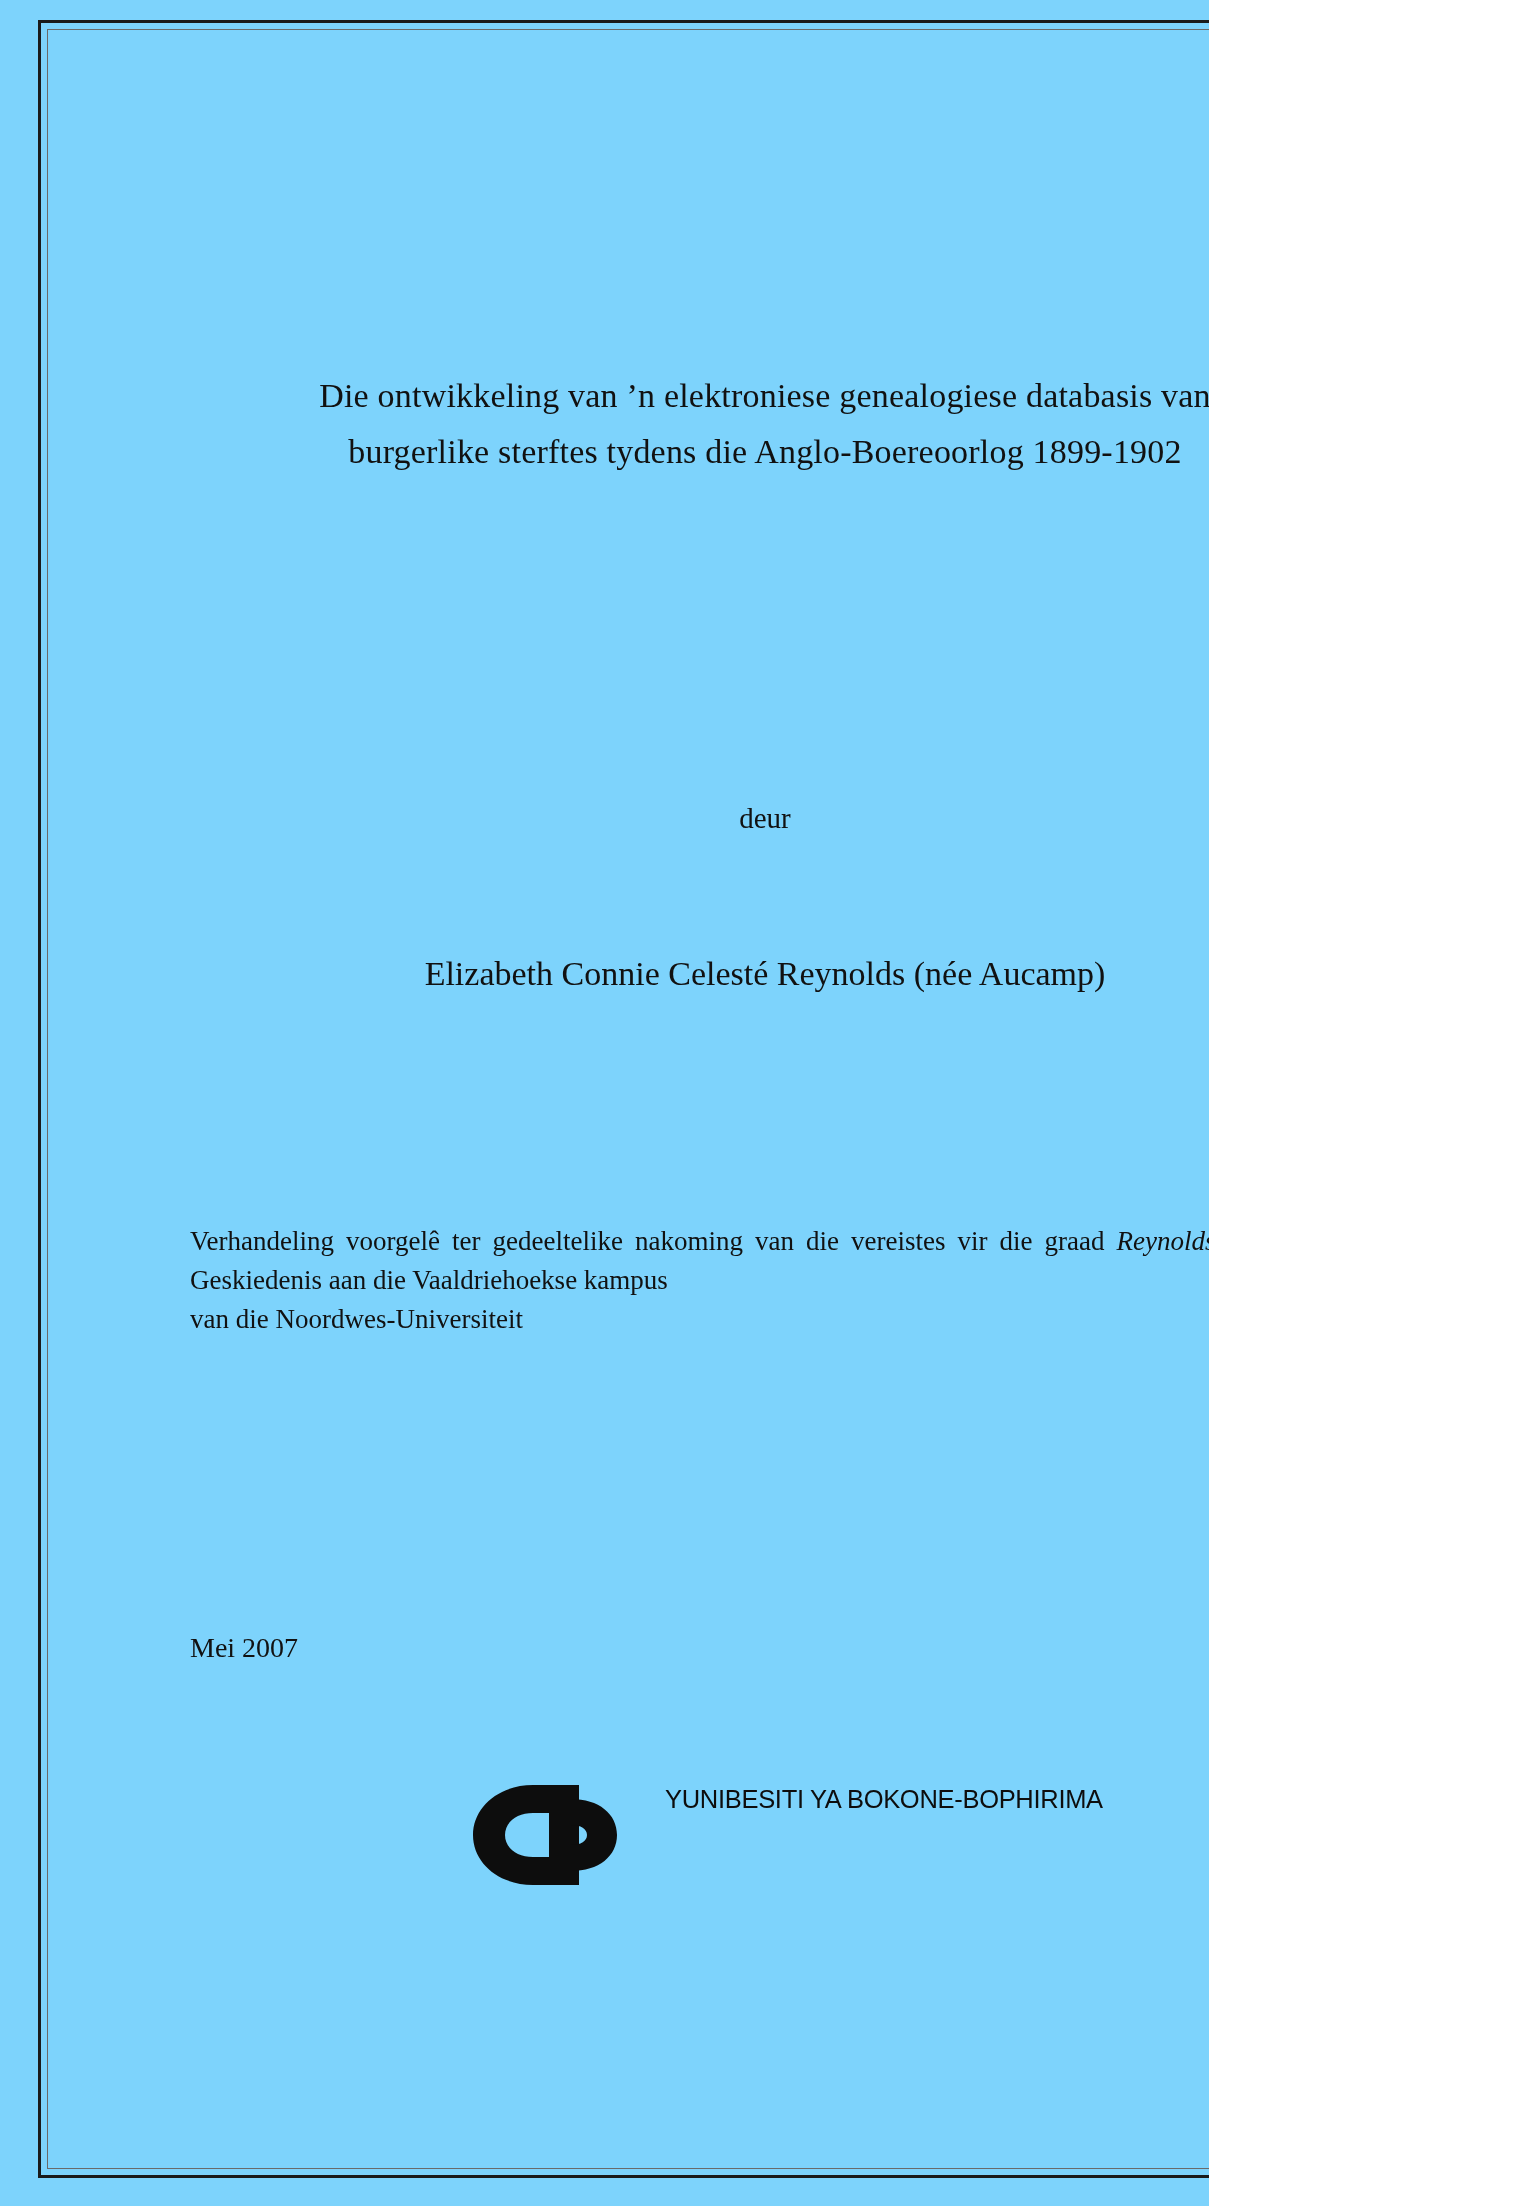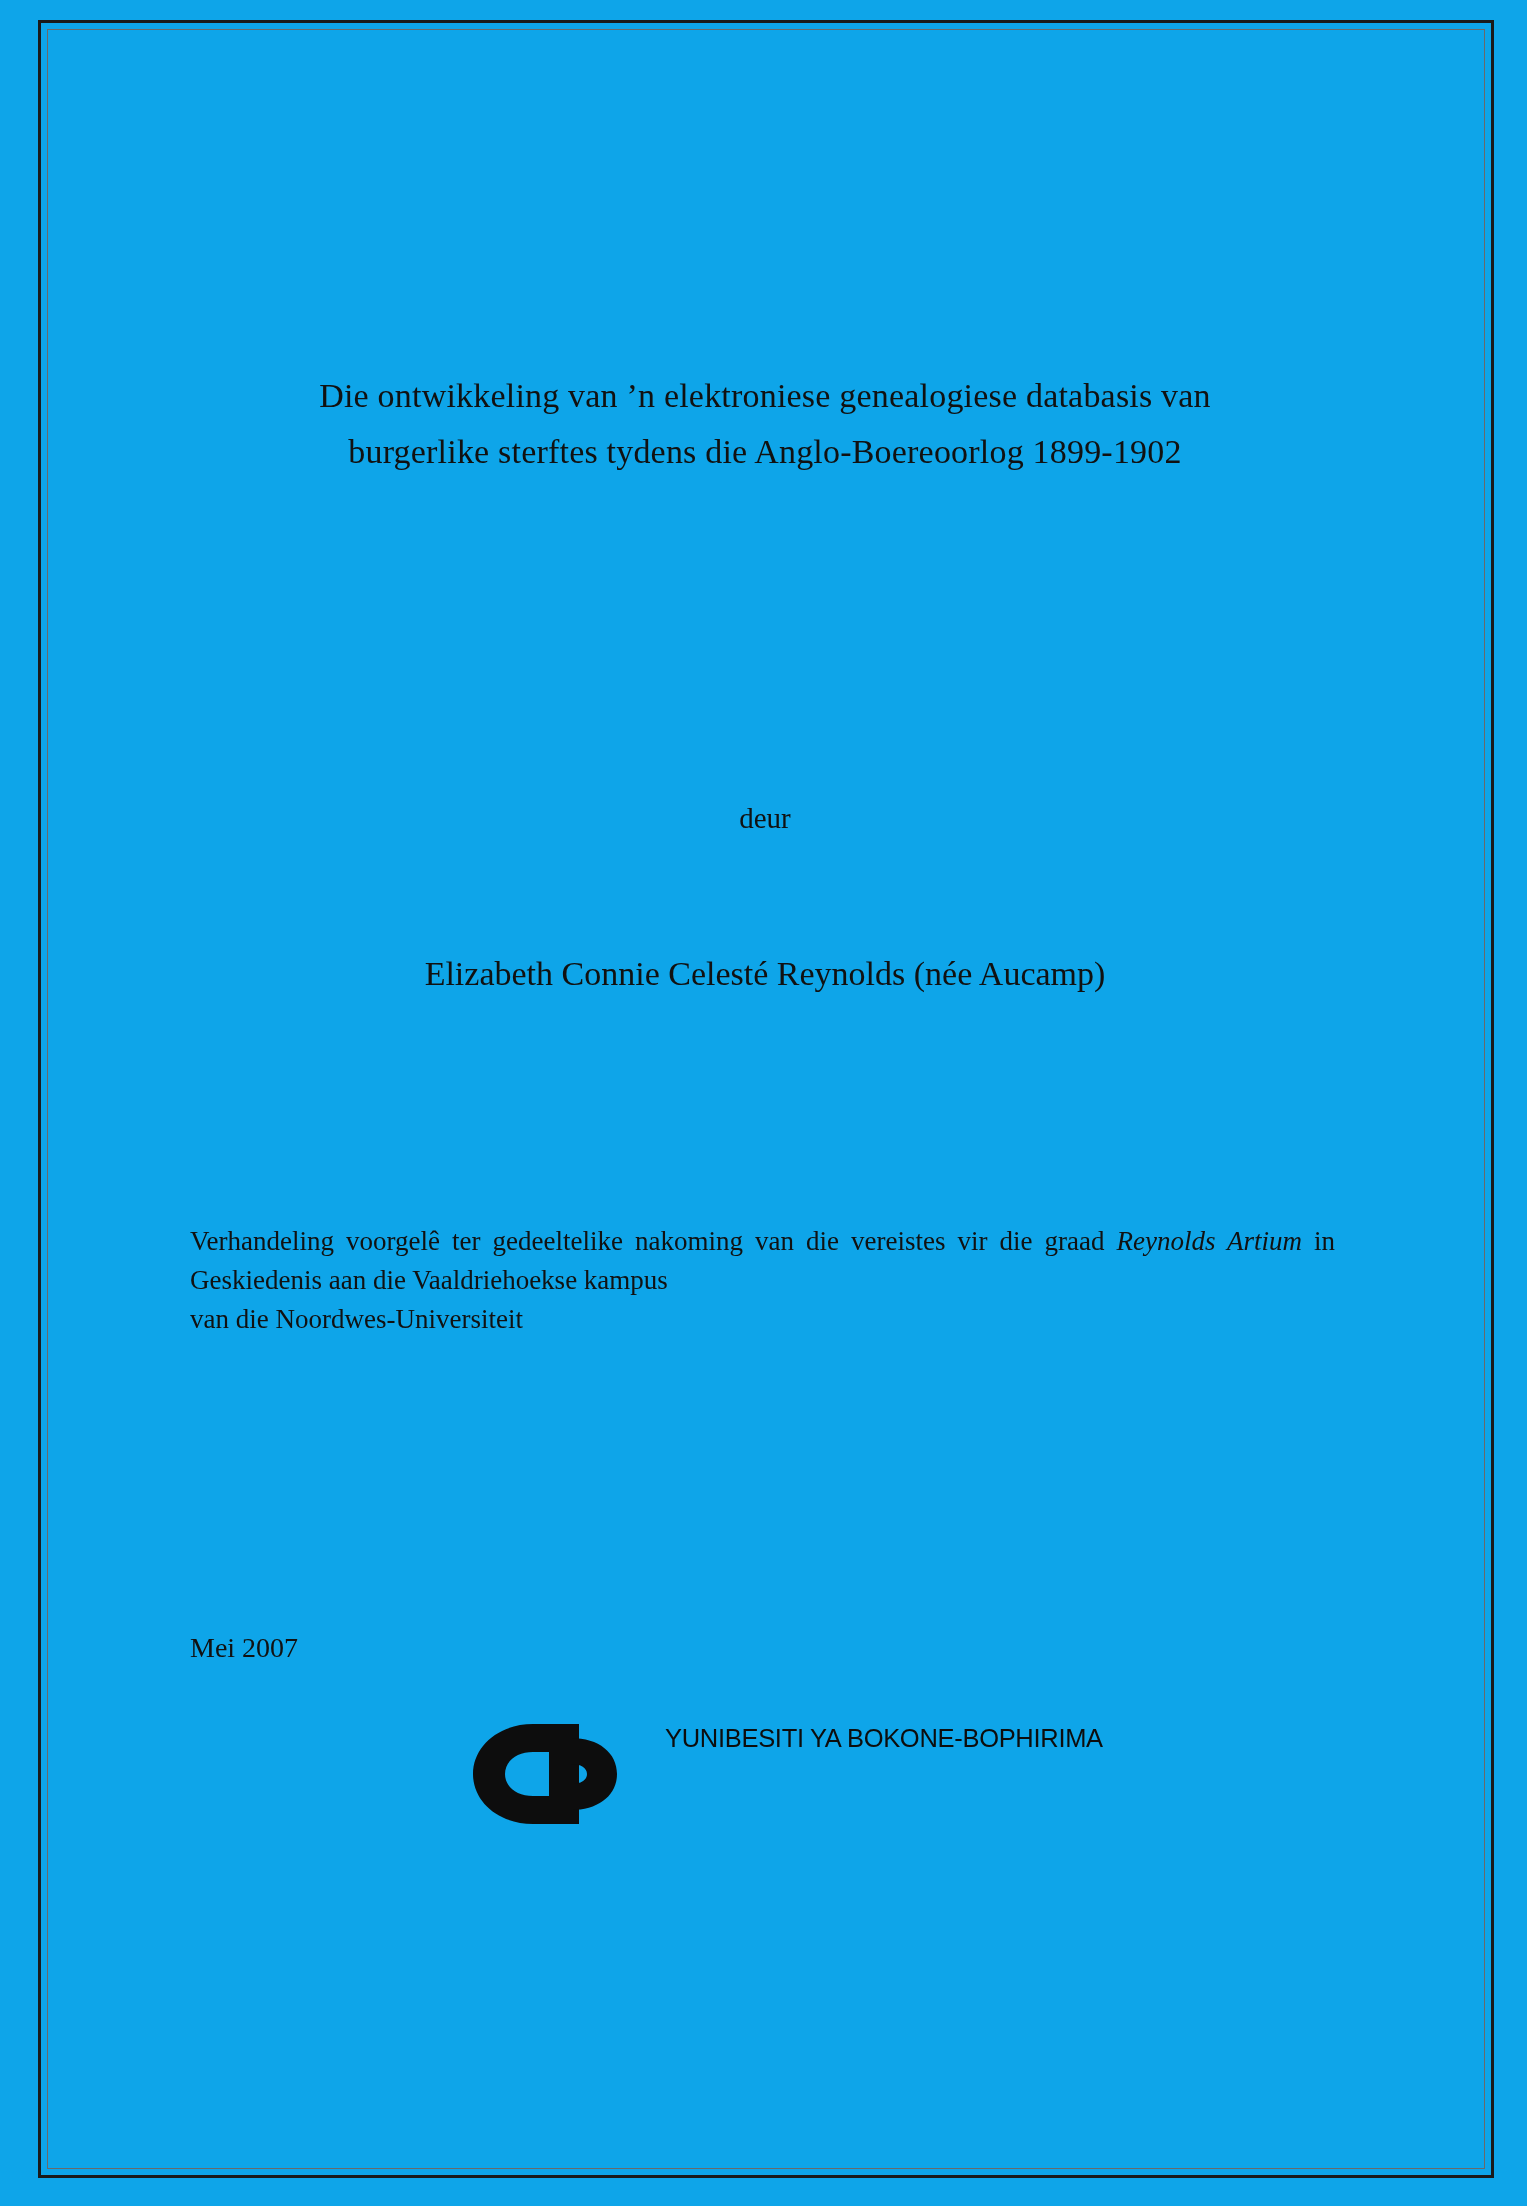--- a/index.html
+++ b/index.html
@@ -2,23 +2,23 @@
 <html><head>
 <meta charset="utf-8">
 <style>
   html, body {
     margin: 0;
     padding: 0;
     background: #ffffff;
   }
   .page {
     position: relative;
-    width: 1527px;
+    width: 1209px;
     height: 2206px;
-    background: #0ea5e9;
+    background: #7dd3fc;
     overflow: hidden;
     font-family: "Liberation Serif", serif;
     color: #111111;
   }
   
   .scan-frame {
     position: absolute;
     left: 38px;
     top: 20px;
     width: 1456px;
@@ -100,21 +100,21 @@
     font-size: 28px;
     line-height: 1.42;
   }
   .supervisor p {
     margin: 0;
   }
 
   
   .logo-block {
     position: absolute;
-    top: 1714px;
+    top: 1775px;
     left: 280px;
     width: 700px;
     height: 130px;
   }
   .logo-mark {
     position: absolute;
     left: 0;
     top: 4px;
     width: 190px;
     height: 112px;

